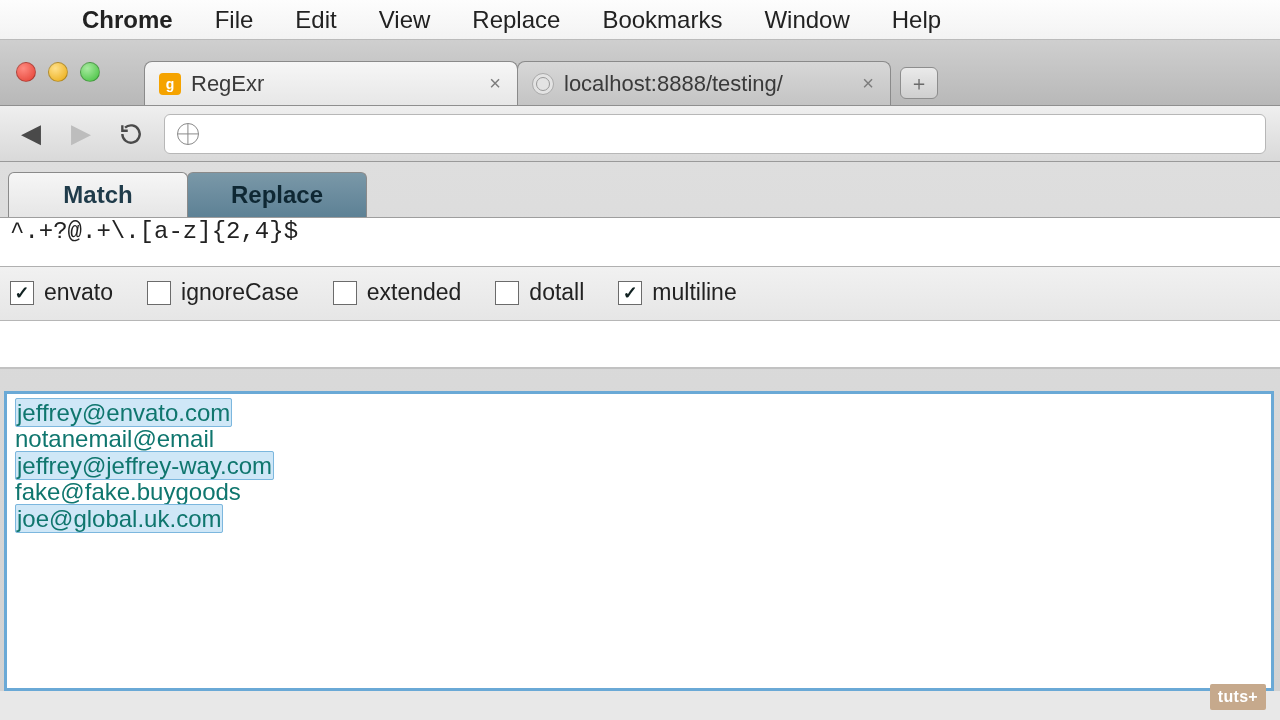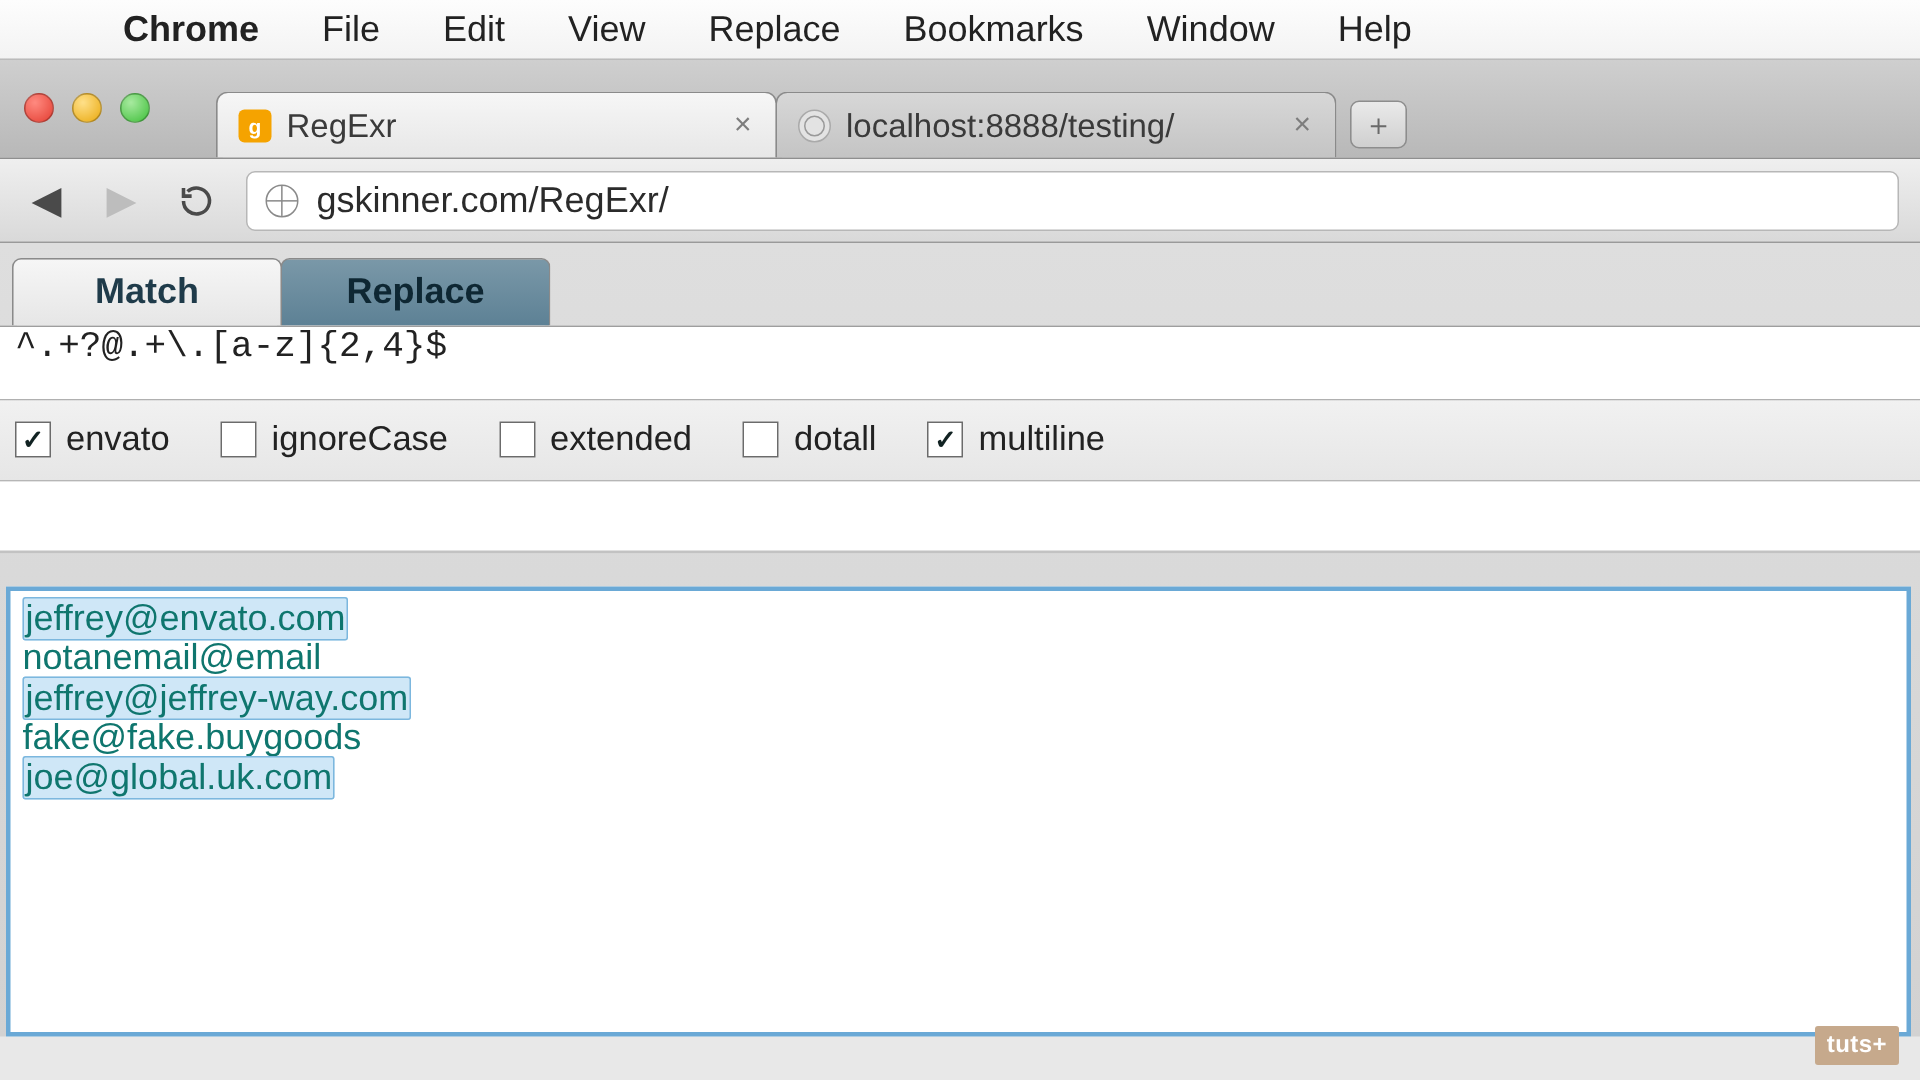--- a/index.html
+++ b/index.html
@@ -293,21 +293,20 @@
   <div class="nav-btn disabled">
     <span>▶</span>
   </div>
   <div class="nav-btn reload">
     <svg viewBox="0 0 24 24">
       <path fill="none" stroke="#4a4a4a" stroke-width="2.2" d="M4 12a8 8 0 1 0 2.5-5.8M4 4v5h5"></path>
     </svg>
   </div>
   <div class="omnibox">
     <span class="globe-icon"></span>
-    <span>gskinner.com/RegExr/</span>
   </div>
 </div>
 
 <div class="app">
 
   <div class="mode-tabs">
     <div class="mode-tab">Match</div>
     <div class="mode-tab active">Replace</div>
   </div>
 

